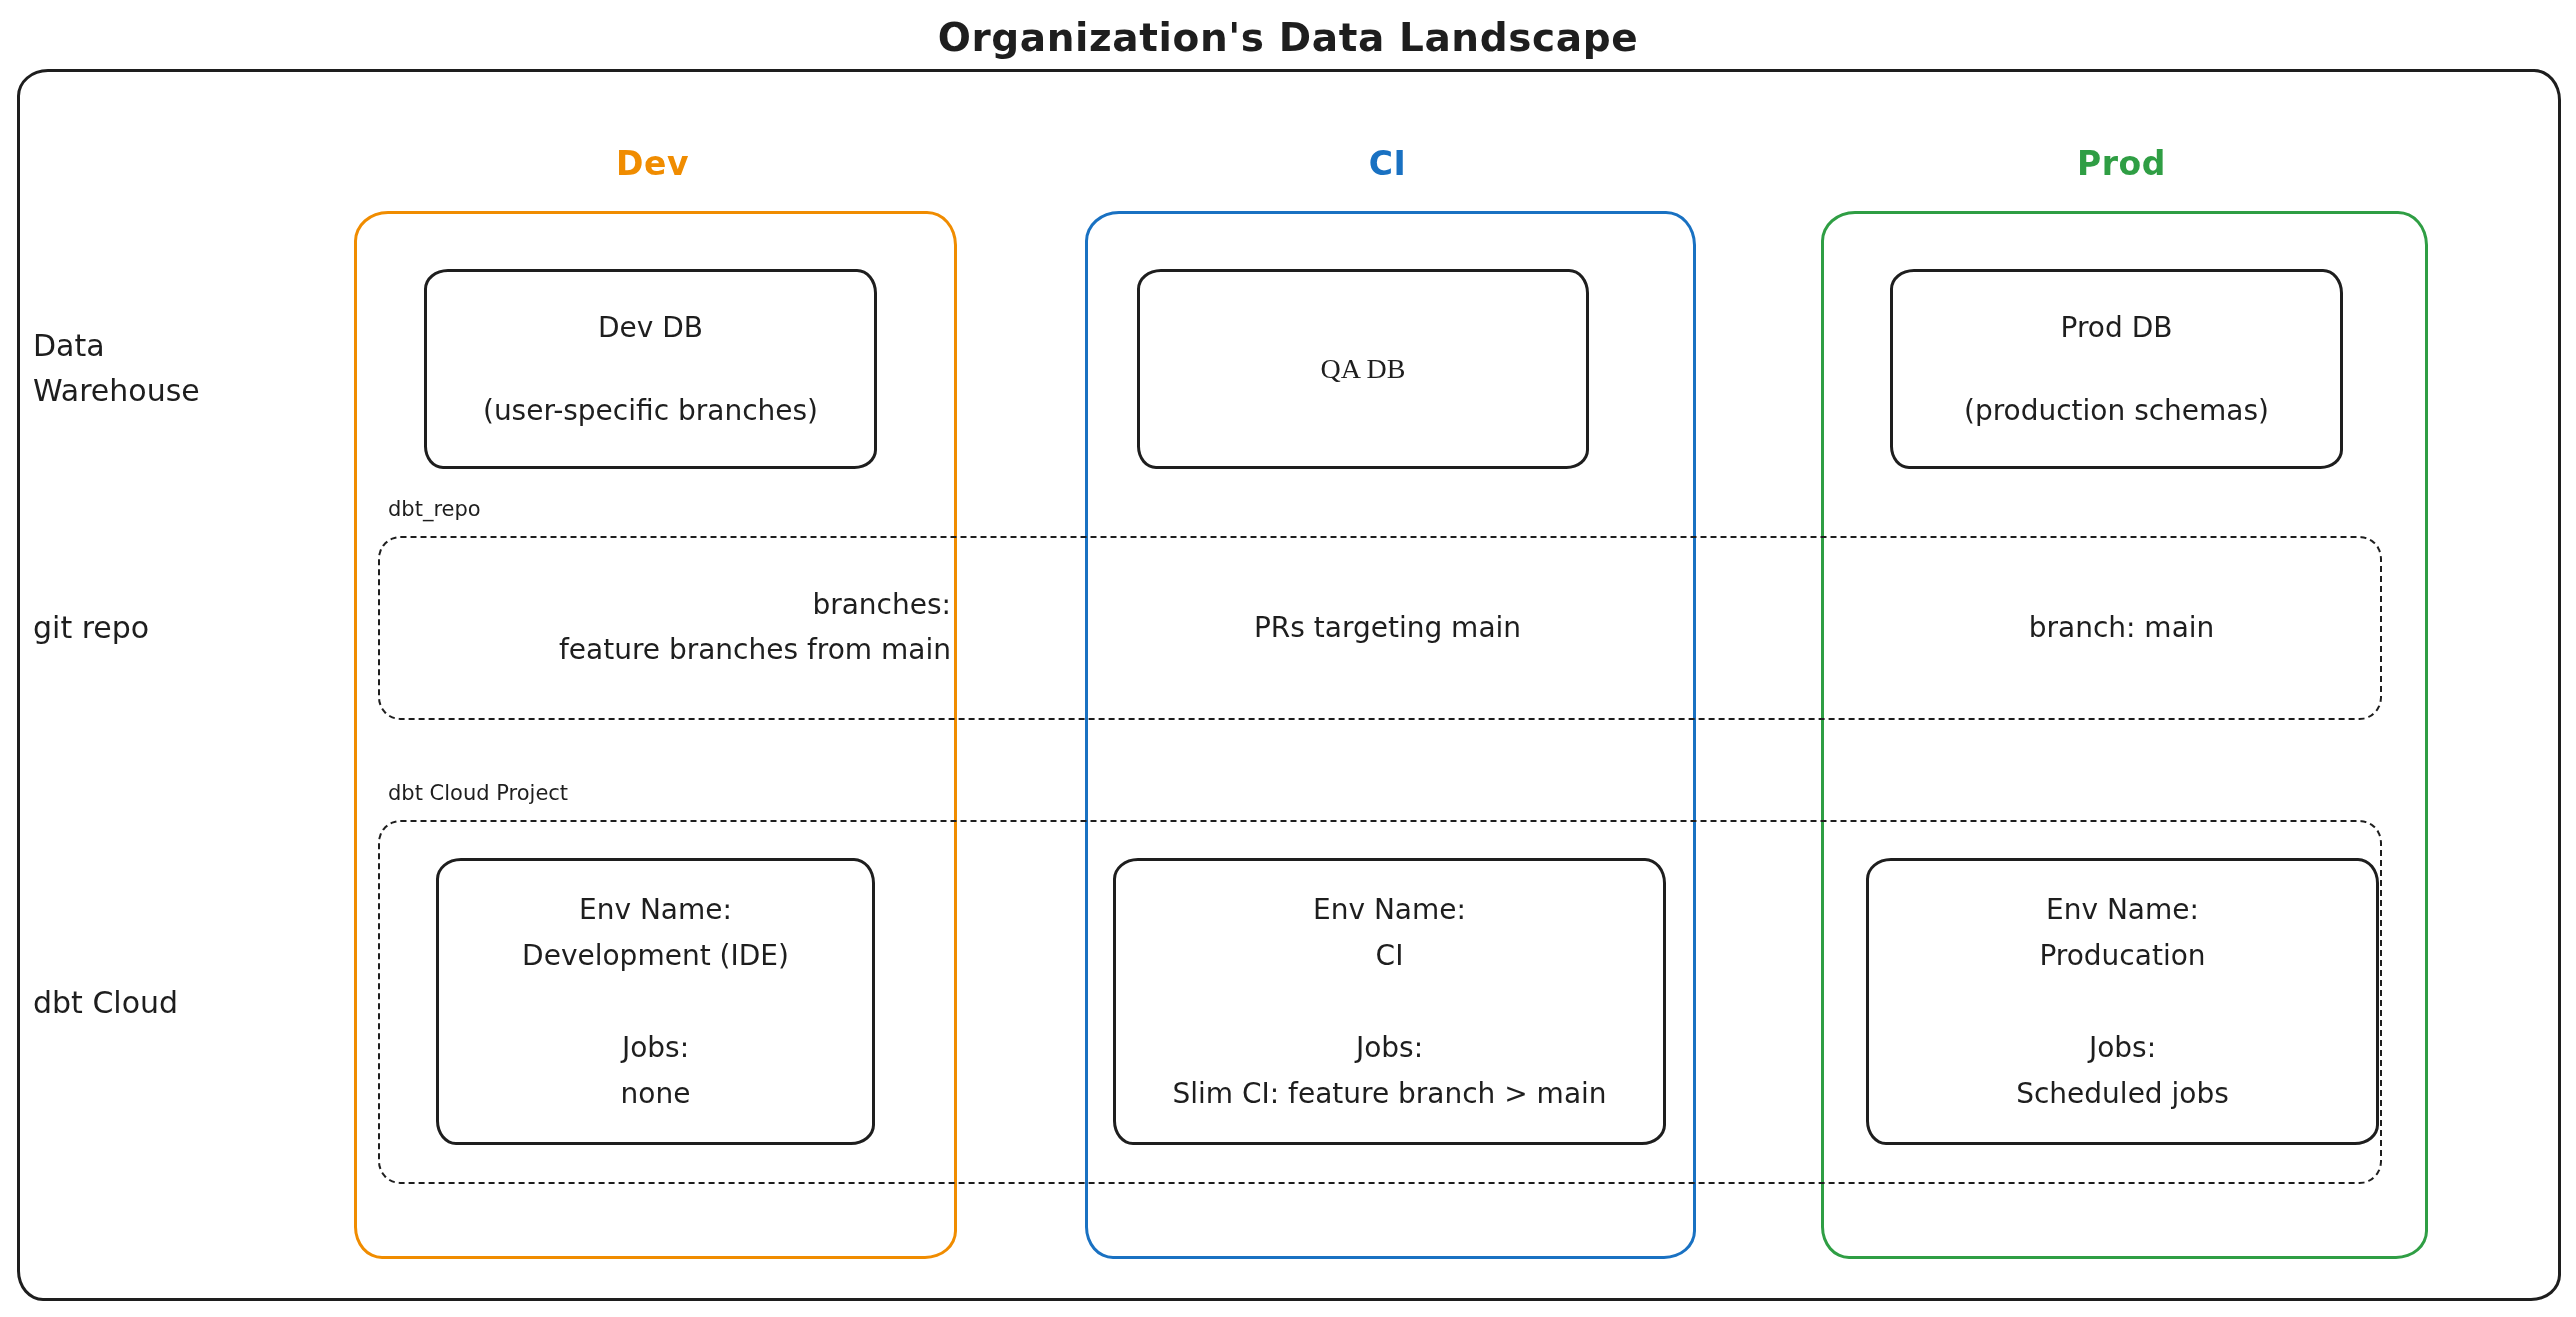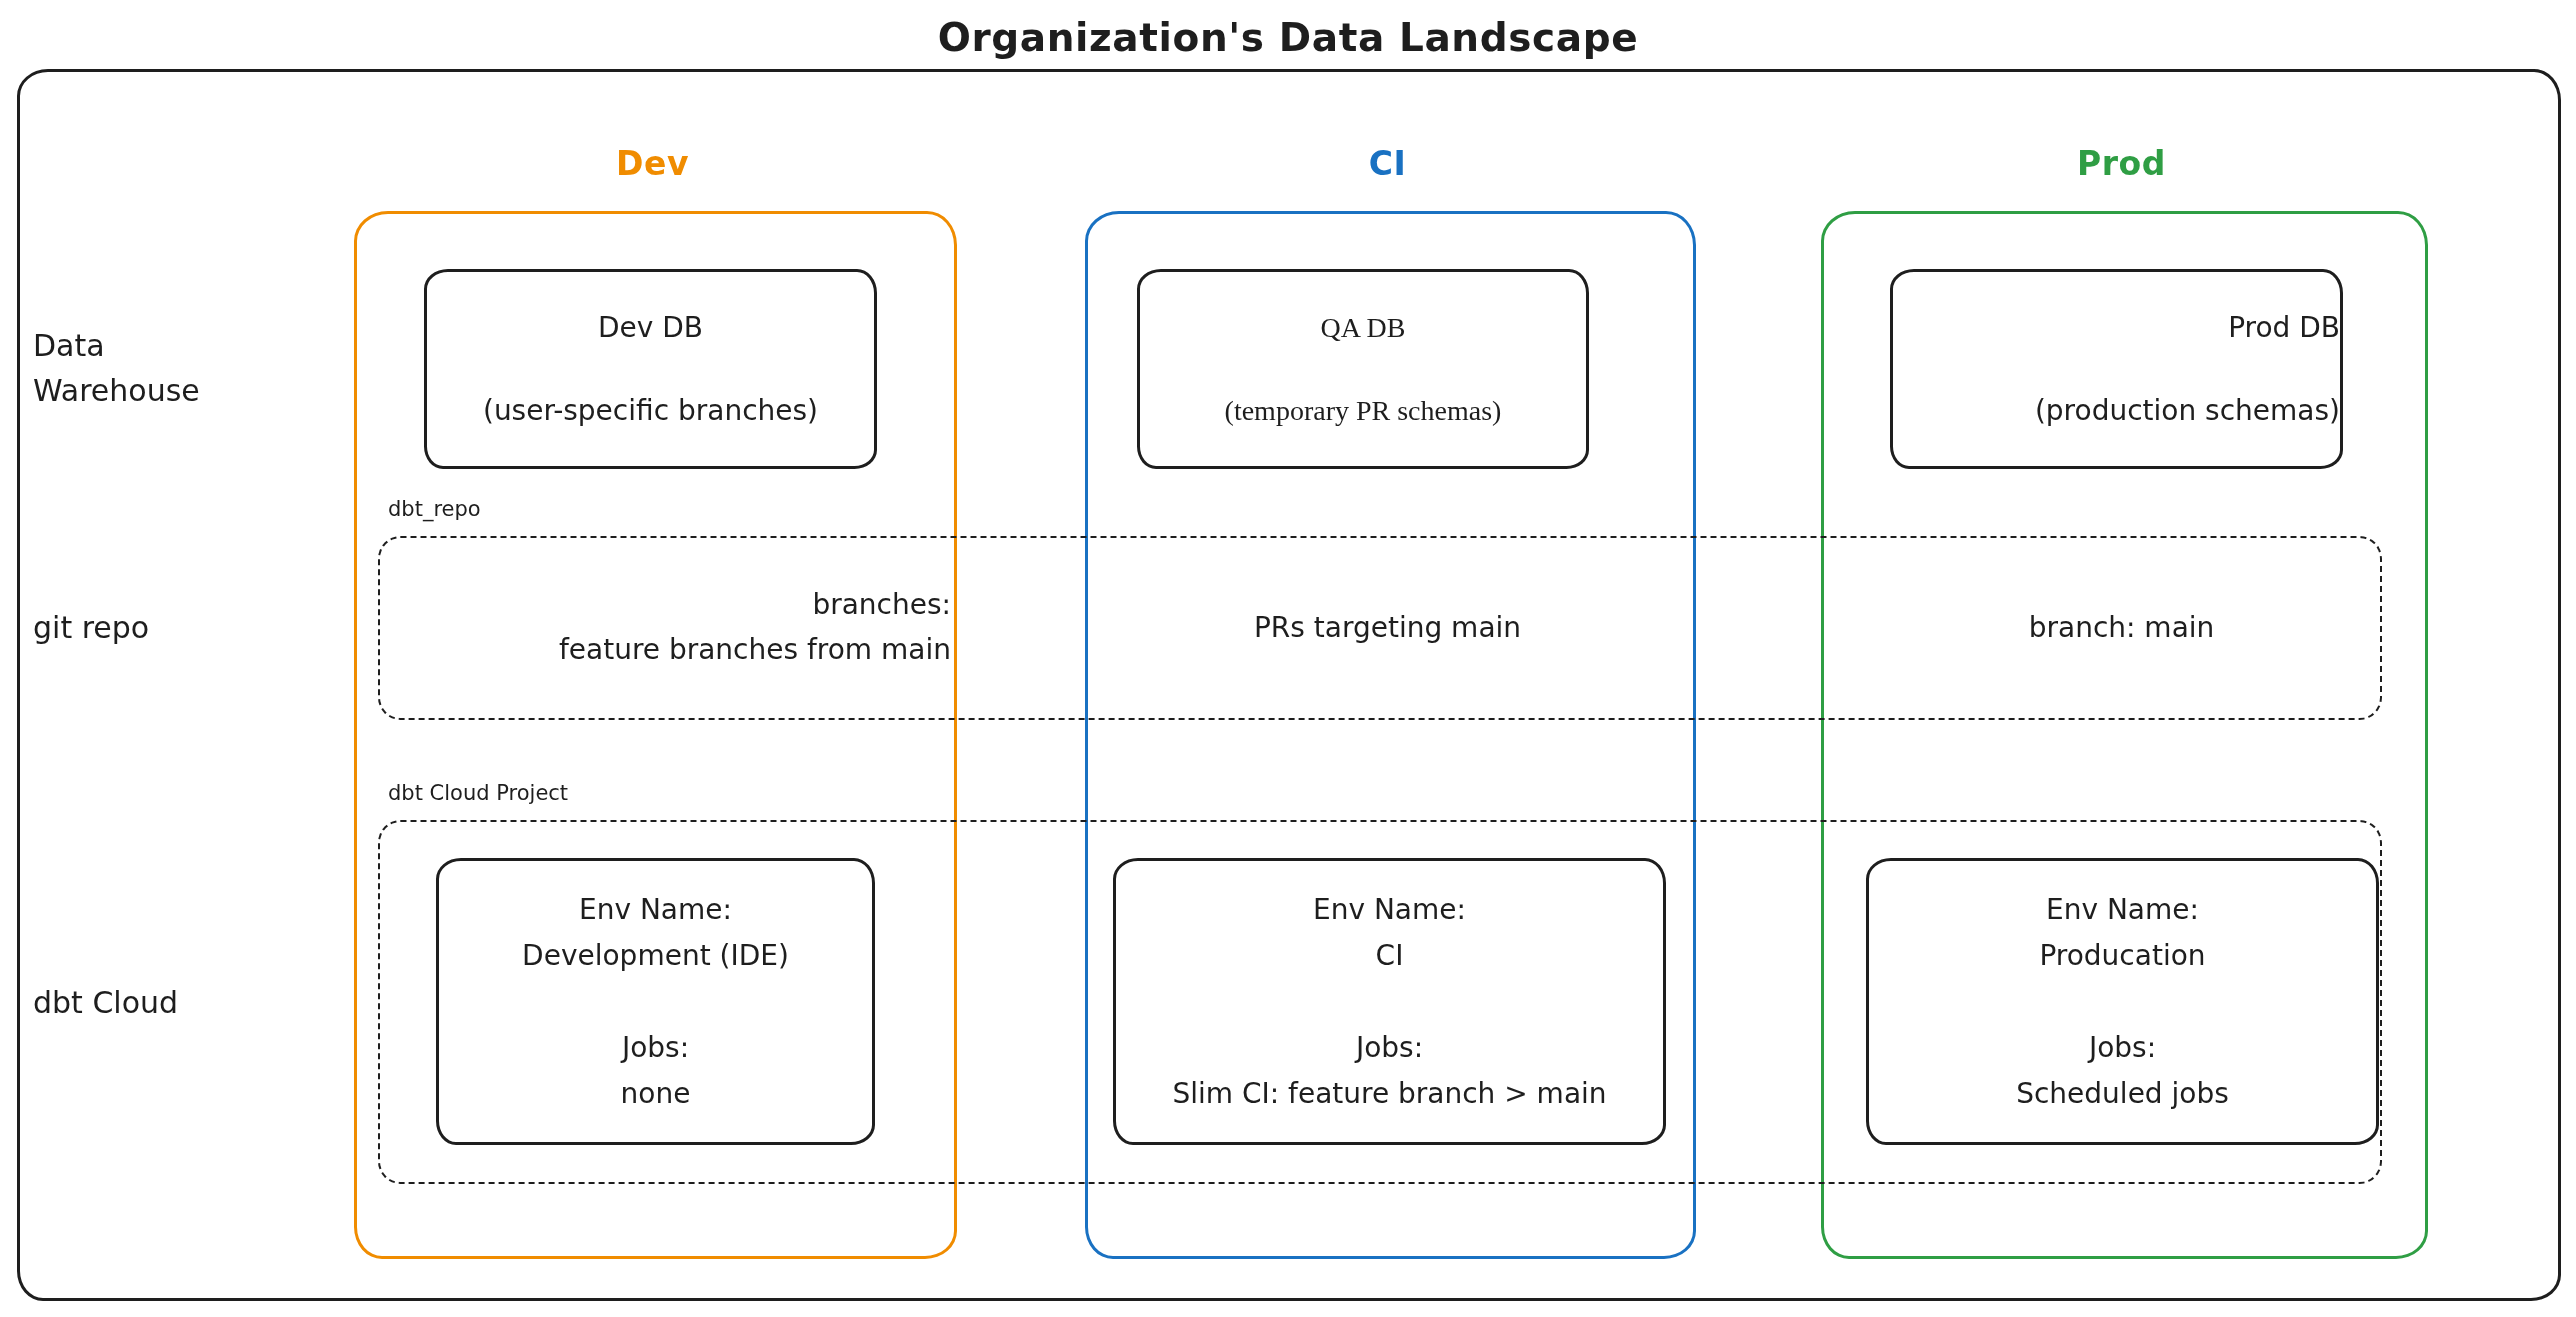--- a/index.html
+++ b/index.html
@@ -65,21 +65,21 @@
     position:absolute; top:269px; height:194px;
     border:3.6px solid var(--ink);
     border-radius:24px 20px 22.5px 19px / 20px 24px 19px 22.5px;
     display:flex; flex-direction:column; justify-content:center;
     text-align:center; font-size:28px; line-height:46px;
     background:transparent;
     gap:37px;
   }
   .db-box.dev{left:424px; width:447px;}
   .db-box.ci{left:1137px; width:446px;font-family:Liberation Serif, serif;}
-  .db-box.prod{left:1890px; width:447px;text-align:right;}
+  .db-box.prod{left:1890px; width:447px;}
 
   
   .group-label{
     position:absolute; left:388px; font-size:21px;
   }
   .group-label.repo{top:497px;}
   .group-label.cloud{top:781px;}
   .dashed-box{
     position:absolute; left:378px; width:2000px;
     border:2.4px dashed var(--ink);
@@ -135,21 +135,20 @@
   </div>
   <div class="row-label git">git repo</div>
   <div class="row-label dbt">dbt Cloud</div>
 
   <div class="db-box dev">
     <div>Dev DB</div>
     <div>(user-specific branches)</div>
   </div>
   <div class="db-box ci">
     <div>QA DB</div>
-    <div>(temporary PR schemas)</div>
   </div>
   <div class="db-box prod">
     <div>Prod DB</div>
     <div>(production schemas)</div>
   </div>
 
   <div class="group-label repo">dbt_repo</div>
   <div class="dashed-box repo"></div>
   <div class="repo-text dev">
     <div>branches:</div>

